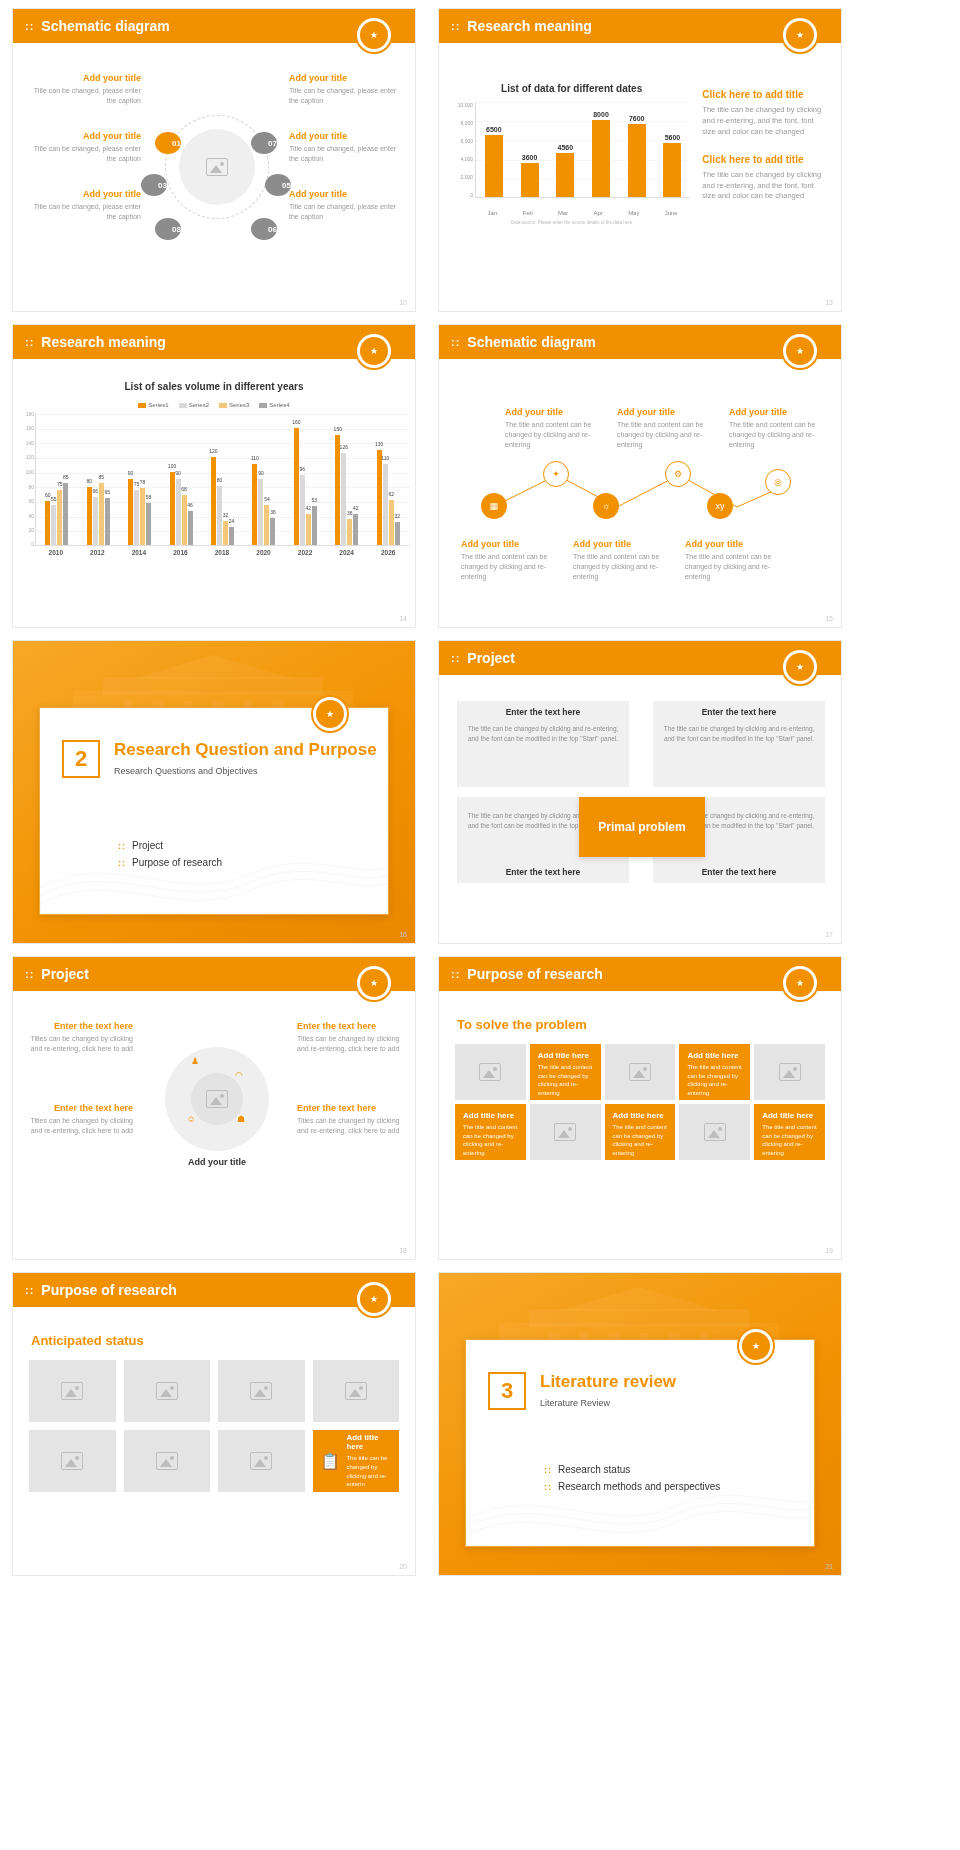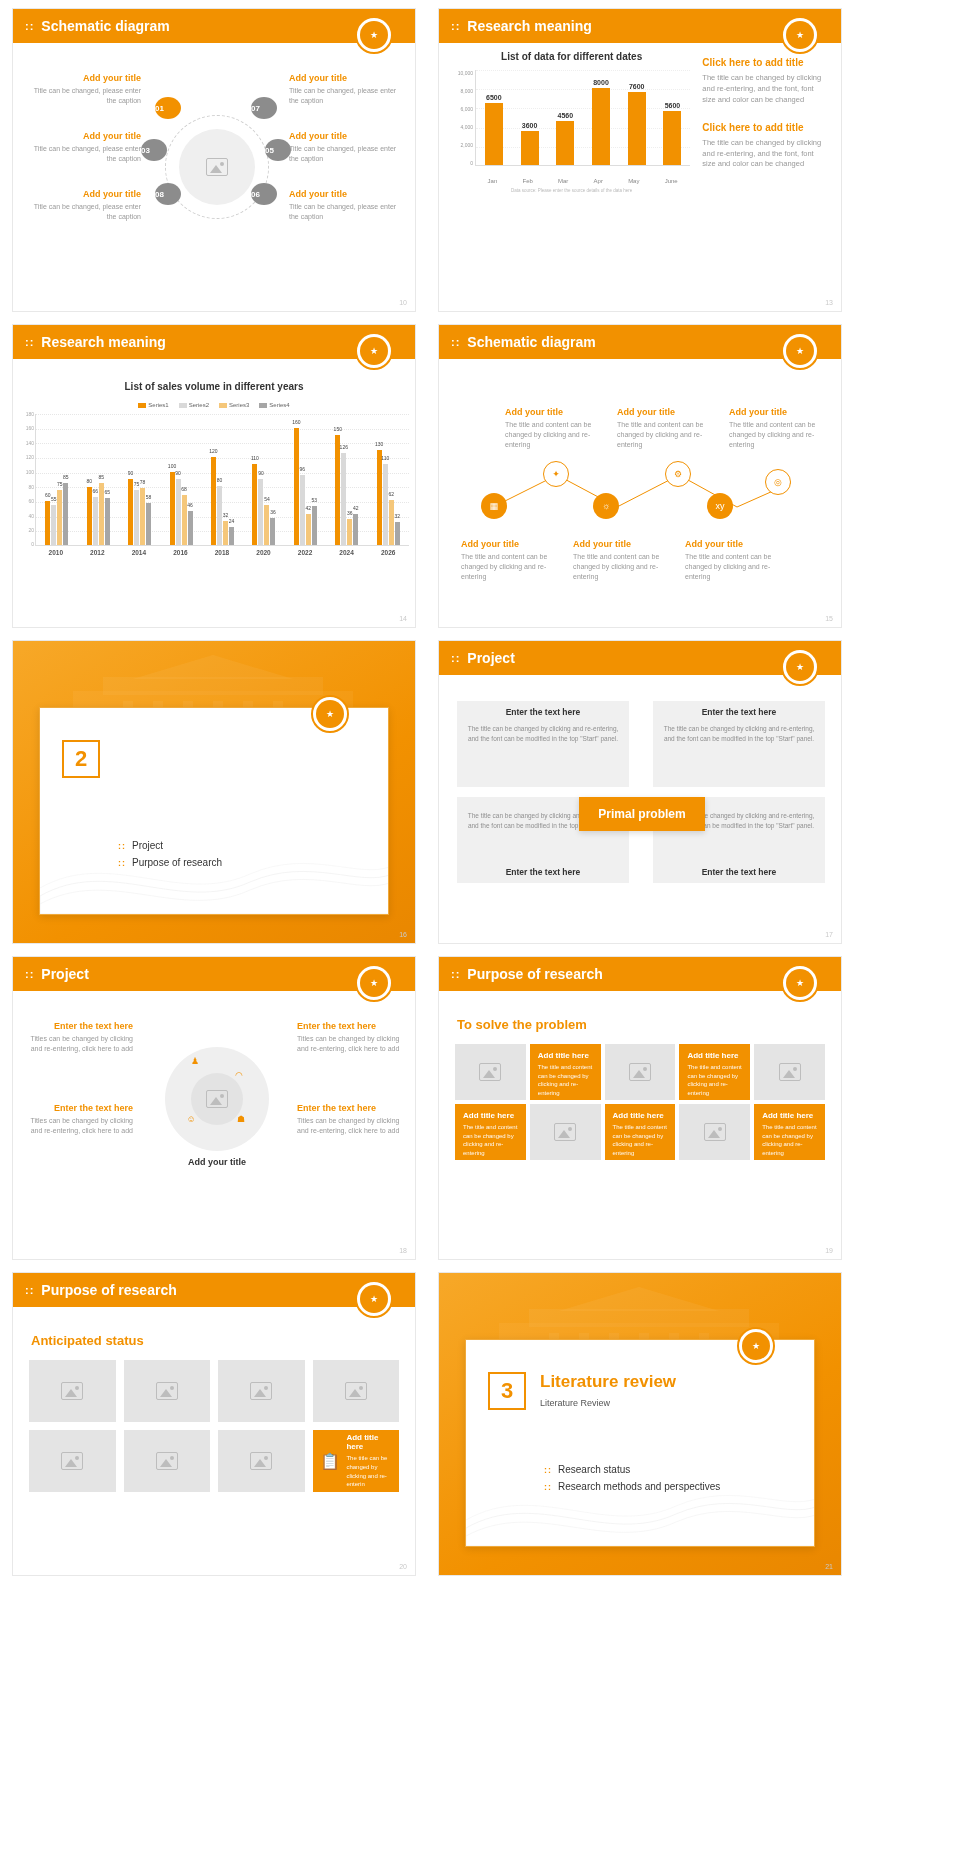--- a/index.html
+++ b/index.html
@@ -89,21 +89,21 @@
     width: 0; height: 0; border-left: 6px solid transparent;
     border-right: 6px solid transparent; border-bottom: 8px solid #bdbdbd;
   }
   .ph-icon::after {
     content: ""; position: absolute; right: 3px; top: 3px;
     width: 4px; height: 4px; border-radius: 50%; background: #bdbdbd;
   }
   .node {
     position: absolute; width: 26px; height: 22px; border-radius: 50%;
     color: #fff; font-size: 8px; font-weight: bold;
-    display: flex; align-items: center; justify-content: flex-start;
+    display: flex; align-items: center; justify-content: flex-end; margin-top: 35px;
   }
   .node.o { background: #F29100; }
   .node.g { background: #8c8c8c; }
   .s10-lbl { position: absolute; width: 118px; }
   .s10-lbl .t { font-size: 9px; font-weight: bold; color: #F29100; margin-bottom: 3px; }
   .s10-lbl .d { font-size: 7px; color: #9a9a9a; line-height: 1.45; }
 
   
   .chart-title { font-size: 10px; font-weight: bold; color: #333; text-align: center; }
   .chart-box { position: relative; }
@@ -159,21 +159,21 @@
   .cv-sub { font-size: 9px; color: #555; margin-top: 6px; }
   .cv-li { font-size: 10px; color: #333; display: flex; align-items: center; gap: 6px; margin-top: 6px; }
   .cv-li .dd { color: #F29100; font-size: 9px; letter-spacing: 1px; font-weight: bold; }
   .wave { position: absolute; left: 0; right: 0; bottom: 0; height: 88px; opacity: .55; }
 
   
   .qbox { background: #f0f0f0; position: absolute; }
   .qbox .cap { font-size: 8.5px; font-weight: bold; color: #333; text-align: center; padding-top: 6px; }
   .qbox .txt { font-size: 6.5px; color: #8f8f8f; line-height: 1.5; padding: 7px 10px 0; text-align: center; }
   .qcenter {
-    position: absolute; left: 140px; top: 122px; width: 126px; height: 34px;
+    position: absolute; left: 140px; top: 122px; width: 126px; height: 60px;
     background: #F29100; color: #fff; font-size: 12px; font-weight: bold;
     display: flex; align-items: center; justify-content: center;
     box-shadow: 0 2px 6px rgba(0,0,0,.15);
   }
 
   
   .donut-outer {
     position: absolute; left: 152px; top: 56px; width: 104px; height: 104px;
     border-radius: 50%; background: #efefef;
   }
@@ -269,21 +269,21 @@
 
   <div class="slide">
     <div class="bar">
       <span class="dots">::</span>
       <span class="title">Research meaning</span>
     </div>
     <div class="seal">
           <div class="inner">★</div>
         </div>
 
-    <div style="display:flex; padding:8px 12px 0 10px; gap:8px;">
+    <div style="display:flex; padding:40px 12px 0 10px; gap:8px;">
       <div style="width:248px;">
         <div class="chart-title">List of data for different dates</div>
         <div class="chart-box" style="margin-top:8px; position:relative; height:106px;">
           <div style="position:absolute; left:0; top:0; width:24px; height:96px; display:flex; flex-direction:column; justify-content:space-between; align-items:flex-end;">
             <span class="axis-lbl">10,000</span>
             <span class="axis-lbl">8,000</span>
             <span class="axis-lbl">6,000</span>
             <span class="axis-lbl">4,000</span>
             <span class="axis-lbl">2,000</span>
             <span class="axis-lbl">0</span>
@@ -593,20 +593,24 @@
         </g>
       </svg>
       <div class="cover-card">
         <svg class="wave" viewBox="0 0 352 88" preserveAspectRatio="none">
           <path d="M0,70 C70,30 140,88 210,56 C270,30 320,62 352,48 L352,88 L0,88 Z" fill="none" stroke="#ddd" stroke-width=".6"></path>
           <path d="M0,78 C70,40 140,96 210,64 C270,38 320,70 352,56" fill="none" stroke="#e4e4e4" stroke-width=".6"></path>
           <path d="M0,62 C70,22 140,80 210,48 C270,22 320,54 352,40" fill="none" stroke="#e9e9e9" stroke-width=".6"></path>
         </svg>
         <div style="position:absolute; left:22px; top:32px; display:flex; gap:14px; align-items:flex-start;">
           <div class="num">2</div>
+          <div>
+            <div class="cv-title">Research Question and Purpose</div>
+            <div class="cv-sub">Research Questions and Objectives</div>
+          </div>
         </div>
         <div style="position:absolute; left:78px; top:126px;">
           <div class="cv-li">
                 <span class="dd">::</span>
                 <span>Project</span>
               </div>
           <div class="cv-li">
                 <span class="dd">::</span>
                 <span>Purpose of research</span>
               </div>

